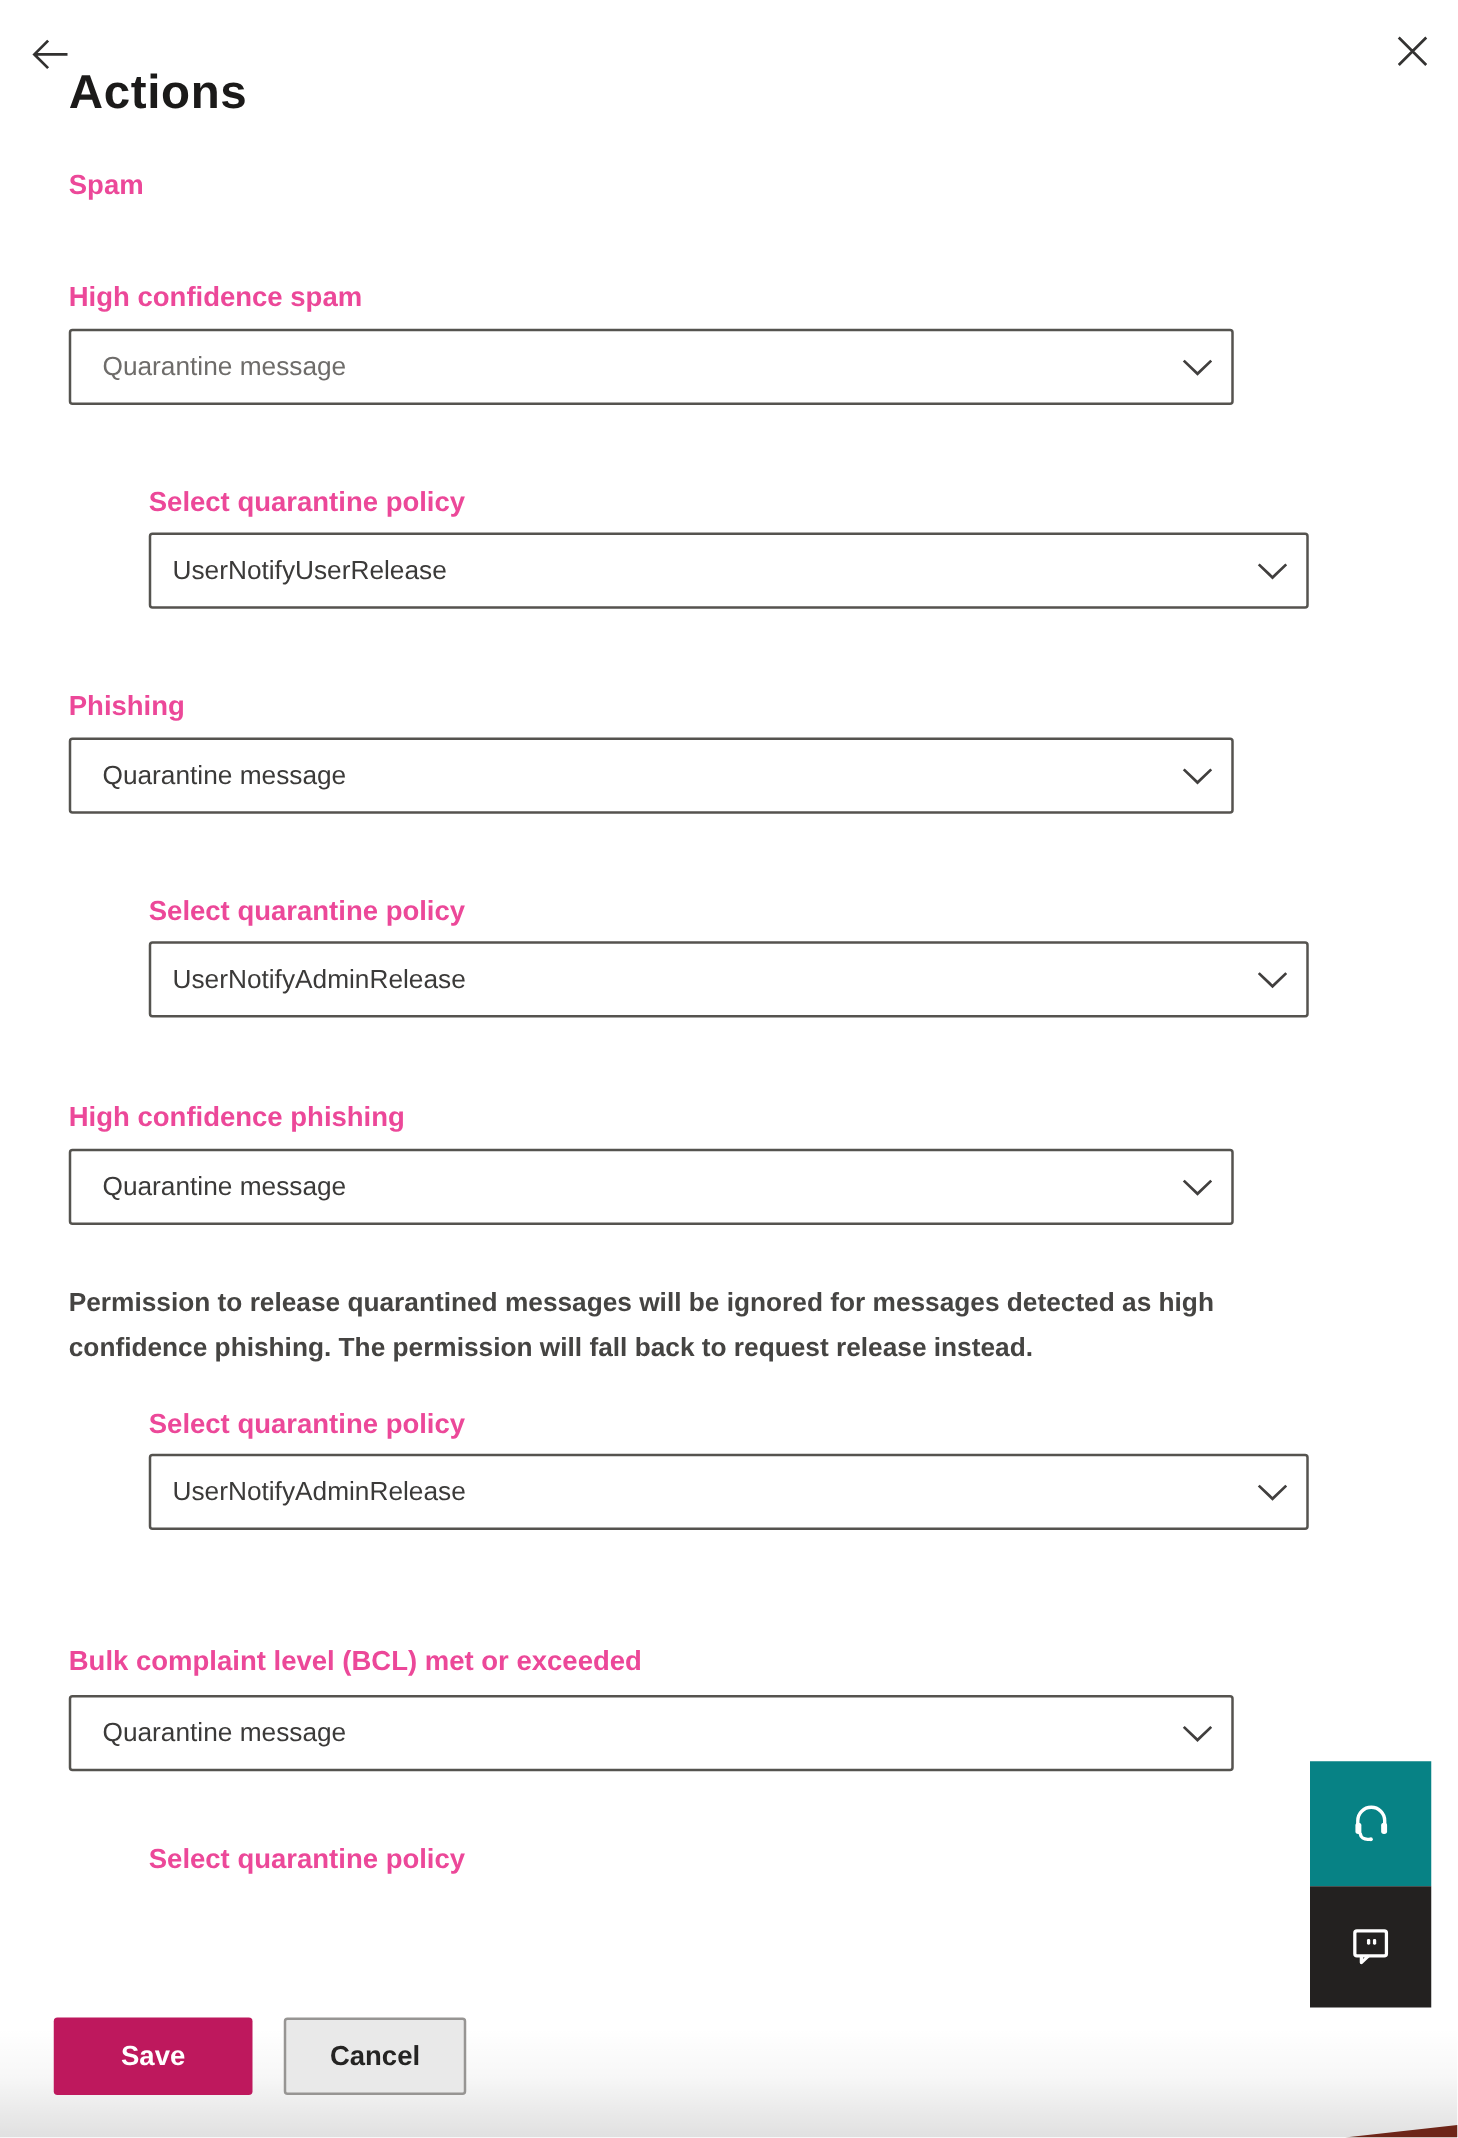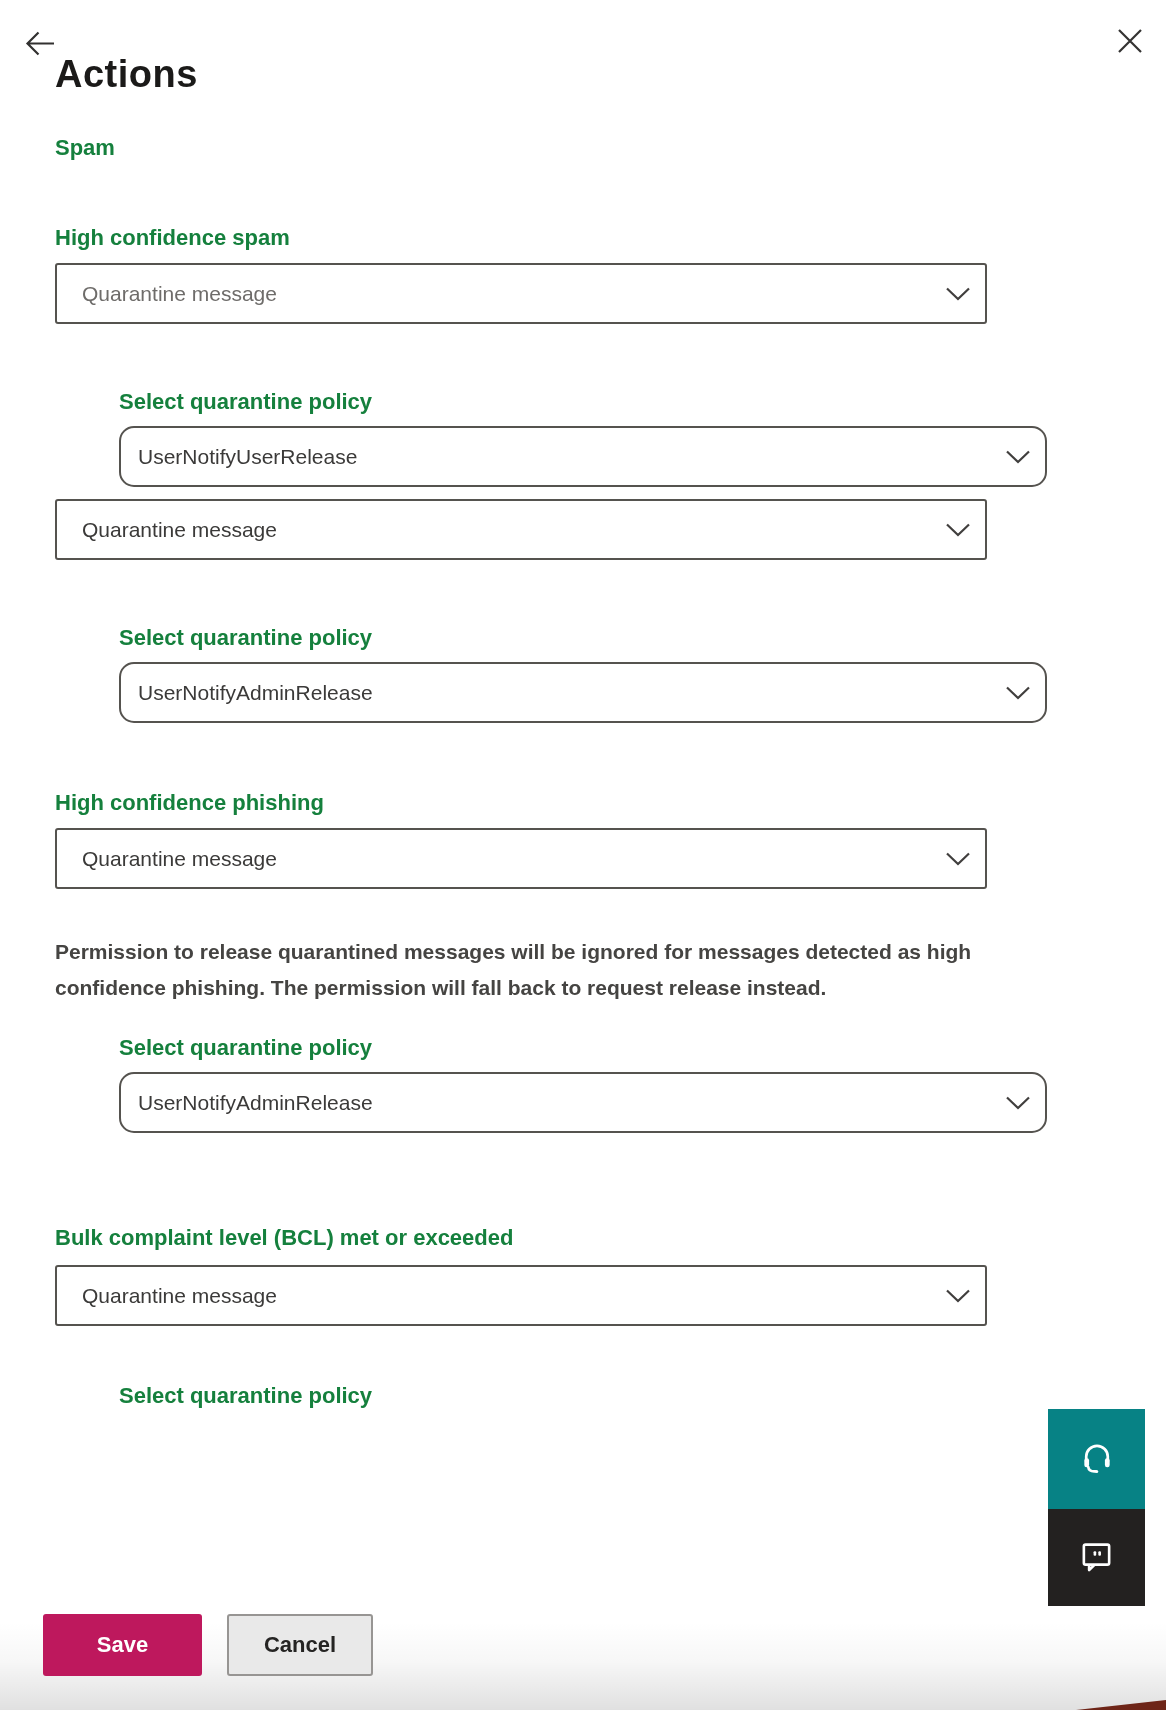--- a/index.html
+++ b/index.html
@@ -8,27 +8,27 @@
   .panel { position: relative; width: 1166px; height: 1710px; background: #fff; }
 
   .icon-btn { position: absolute; background: none; border: none; padding: 0; cursor: pointer; line-height: 0; }
   .back-btn { left: 25px; top: 30px; width: 30px; height: 27px; }
   .close-btn { left: 1117px; top: 28px; width: 26px; height: 26px; }
 
   .content { padding: 54px 0 0 55px; }
 
   .title { font-size: 38px; font-weight: 700; color: #1b1a19; line-height: 40px; letter-spacing: 0.5px; }
 
-  .lbl { font-size: 22px; font-weight: 700; color: #15803d; line-height: 27px; }
+  .lbl { font-size: 22px; font-weight: 700; color: #ec4899; line-height: 27px; }
   .indent { margin-left: 64px; }
 
   .dd { position: relative; margin-top: 12px; width: 932px; height: 61px; background: #fff;
         border: 2px solid #55534f; border-radius: 3px; display: flex; align-items: center;
         padding-left: 25px; cursor: pointer; }
-  .dd.dd-indent { width: 928px; padding-left: 17px; margin-top: 11px; border-radius: 15px; }
+  .dd.dd-indent { width: 928px; padding-left: 17px; margin-top: 11px; }
   .dd .val { font-size: 21px; color: #3b3a39; }
   .dd .val.muted { color: #6e6c6a; }
   .dd .chev { position: absolute; right: 14px; top: 50%; transform: translateY(-50%);
               width: 26px; height: 15px; }
 
   .mt-spam { margin-top: 40px; }
   .mt-hcs  { margin-top: 63px; }
   .mt-sqp1 { margin-top: 64px; }
   .mt-phi  { margin-top: 64px; }
   .mt-sqp2 { margin-top: 64px; }
@@ -98,20 +98,21 @@
     <div class="lbl indent mt-sqp1">Select quarantine policy</div>
     <div class="dd dd-indent indent">
       <span class="val">UserNotifyUserRelease</span>
       <span class="chev">
         <svg width="26" height="15" viewBox="0 0 26 15">
             <polyline points="2,2 13,12.5 24,2" fill="none" stroke="#413f3e" stroke-width="2.2"></polyline>
           </svg>
       </span>
     </div>
 
+    <div class="lbl mt-phi">Phishing</div>
     <div class="dd">
       <span class="val">Quarantine message</span>
       <span class="chev">
         <svg width="26" height="15" viewBox="0 0 26 15">
             <polyline points="2,2 13,12.5 24,2" fill="none" stroke="#413f3e" stroke-width="2.2"></polyline>
           </svg>
       </span>
     </div>
 
     <div class="lbl indent mt-sqp2">Select quarantine policy</div>

